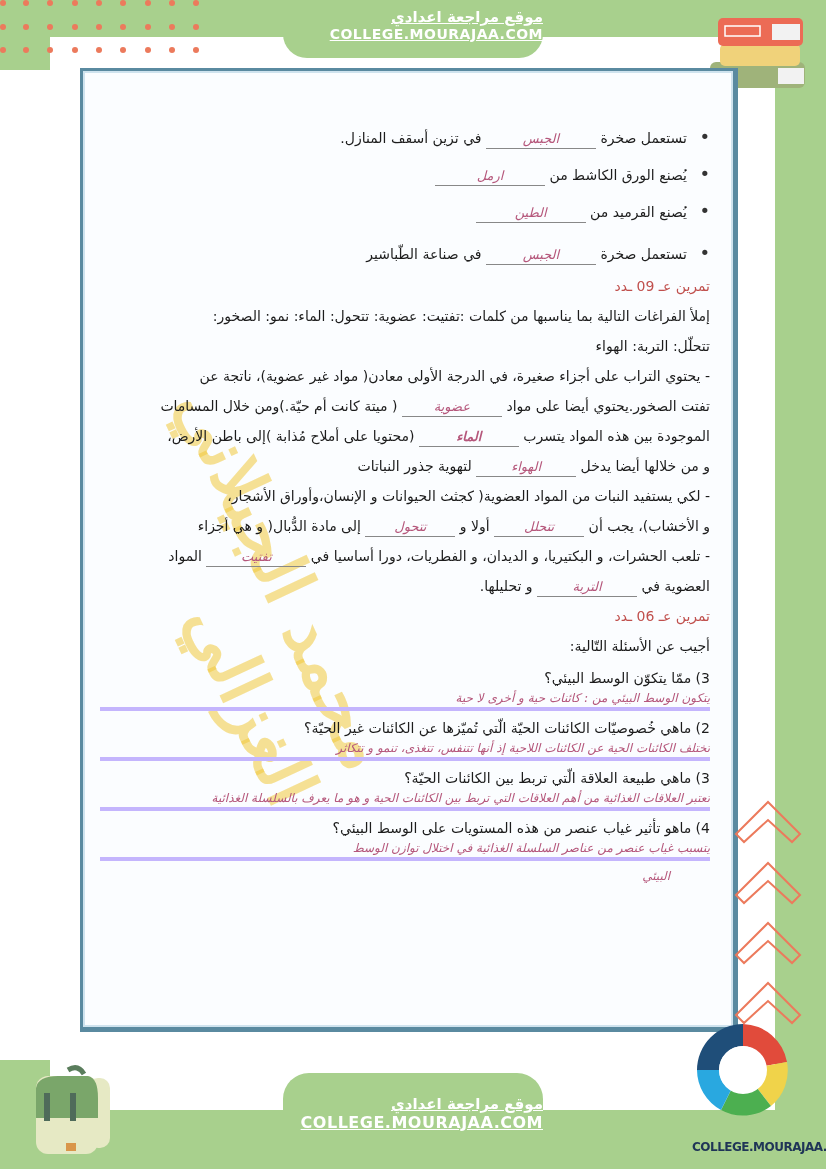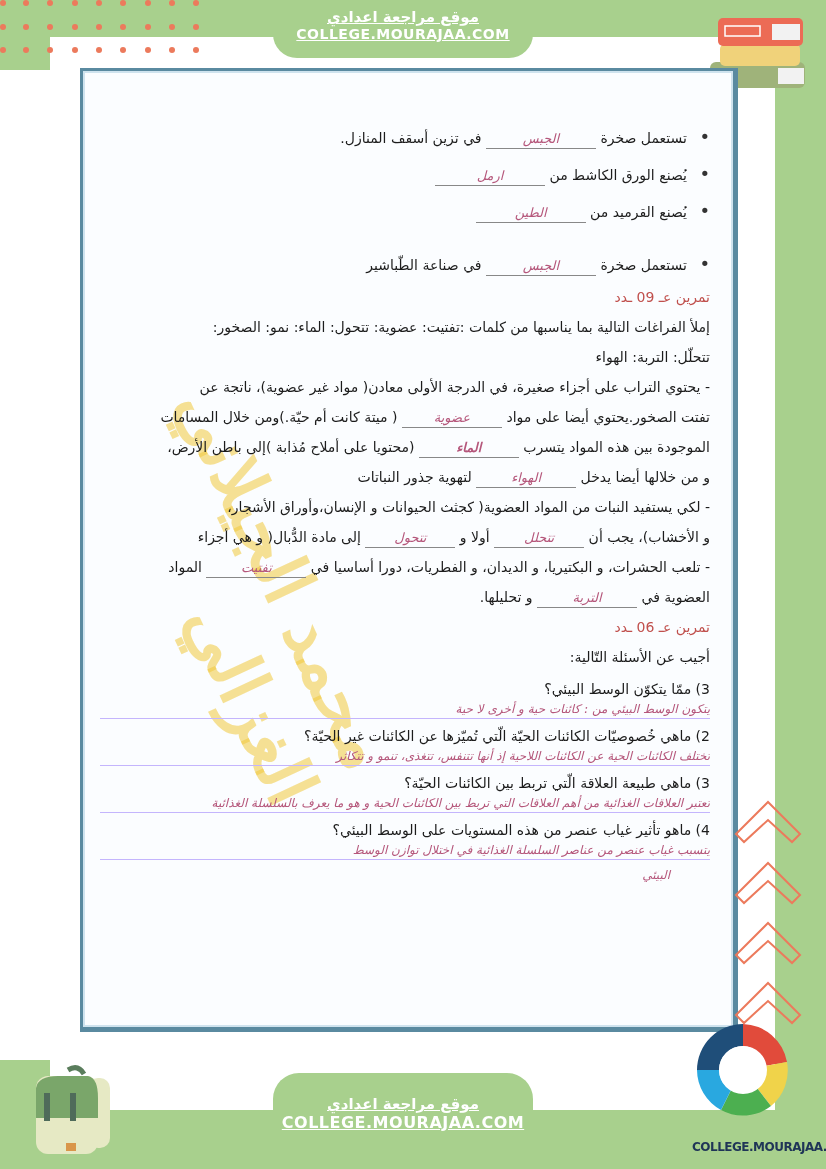--- a/index.html
+++ b/index.html
@@ -1,29 +1,29 @@
 <!DOCTYPE html>
 <html><head>
   <meta charset="utf-8">
   <style>
     html, body { margin:0; padding:0; }
     body { width:826px; height:1169px; position:relative; overflow:hidden; background:#ffffff; font-family:"DejaVu Sans", sans-serif; }
     .green { background:#a8d08d; position:absolute; }
     .dots { position:absolute; left:0; top:0; width:200px; height:55px; }
     .dot { position:absolute; width:6px; height:6px; border-radius:50%; background:#ec7a5c; }
-    .banner { position:absolute; left:273px; width:260px; text-align:center; color:#fff; background:#a8d08d; border-radius:22px; }
+    .banner { position:absolute; left:283px; width:260px; text-align:right; color:#fff; background:#a8d08d; border-radius:22px; }
     .banner .ar { font-size:15px; font-weight:bold; text-decoration:underline; direction:rtl; }
     .banner .en { font-size:14px; font-weight:bold; text-decoration:underline; letter-spacing:0.5px; }
     .frame { position:absolute; left:80px; top:68px; width:650px; height:956px; border:3px solid #5a8aa0; border-right-width:5px; border-bottom-width:5px; background:#fbfdff; box-shadow:inset 0 0 0 2px #cfe3ee; }
     .content { position:absolute; left:100px; top:118px; width:610px; direction:rtl; text-align:right; font-size:14px; color:#1c1c1c; line-height:30px; font-family:"DejaVu Sans", sans-serif; }
     .line { white-space:nowrap; position:relative; }
     .bullet::before { content:"•"; font-size:18px; margin-left:8px; color:#333; }
     .hw { color:#b5577b; font-family:"DejaVu Serif", serif; font-style:italic; font-size:13px; border-bottom:1px solid #888; padding:0 10px; display:inline-block; min-width:60px; text-align:center; line-height:18px; }
     .ex-title { color:#c0504d; font-size:14px; }
-    .answer { color:#b5577b; font-family:"DejaVu Serif", serif; font-style:italic; font-size:12px; border-bottom:1px solid #c4b5fd; line-height:18px; margin-bottom:6px; white-space:nowrap; overflow:hidden; }
+    .answer { color:#b5577b; font-family:"DejaVu Serif", serif; font-style:italic; font-size:12px; border-bottom:4px solid #c4b5fd; line-height:18px; margin-bottom:6px; white-space:nowrap; overflow:hidden; }
     .q { line-height:22px; }
     .watermark { position:absolute; left:170px; top:300px; width:140px; height:500px; color:rgba(240,200,60,0.55); font-size:70px; font-weight:bold; transform:rotate(-25deg); direction:rtl; writing-mode:vertical-rl; font-family:"DejaVu Serif", serif; pointer-events:none; }
     .chev { position:absolute; left:732px; width:72px; height:60px; }
     .bottom-url { position:absolute; left:692px; top:1140px; font-size:12px; font-weight:bold; color:#1f3557; letter-spacing:-0.5px; }
   </style>
 </head>
 <body>
 
 <div class="green" style="left:0;top:0;width:826px;height:37px;"></div>
 <div class="green" style="left:0;top:0;width:50px;height:70px;"></div>
@@ -83,21 +83,21 @@
 <div class="content">
   <div class="line bullet" style="top:4px;margin-bottom:10px;">
     <span>تستعمل صخرة</span>
     <span class="hw" style="min-width:90px;">الجبس</span>
     <span>في تزين أسقف المنازل.</span>
   </div>
   <div class="line bullet" style="margin-bottom:6px;">
     <span>يُصنع الورق الكاشط من</span>
     <span class="hw" style="min-width:90px;">ارمل</span>
   </div>
-  <div class="line bullet" style="margin-bottom:22px;">
+  <div class="line bullet" style="margin-bottom:11px;">
     <span>يُصنع القرميد من</span>
     <span class="hw" style="min-width:90px;">الطين</span>
   </div>
   <div class="line bullet" style="margin-bottom:2px;">
     <span>تستعمل صخرة</span>
     <span class="hw" style="min-width:90px;">الجبس</span>
     <span>في صناعة الطّباشير</span>
   </div>
 
   <div class="line ex-title">تمرين عـ 09 ـدد</div>

